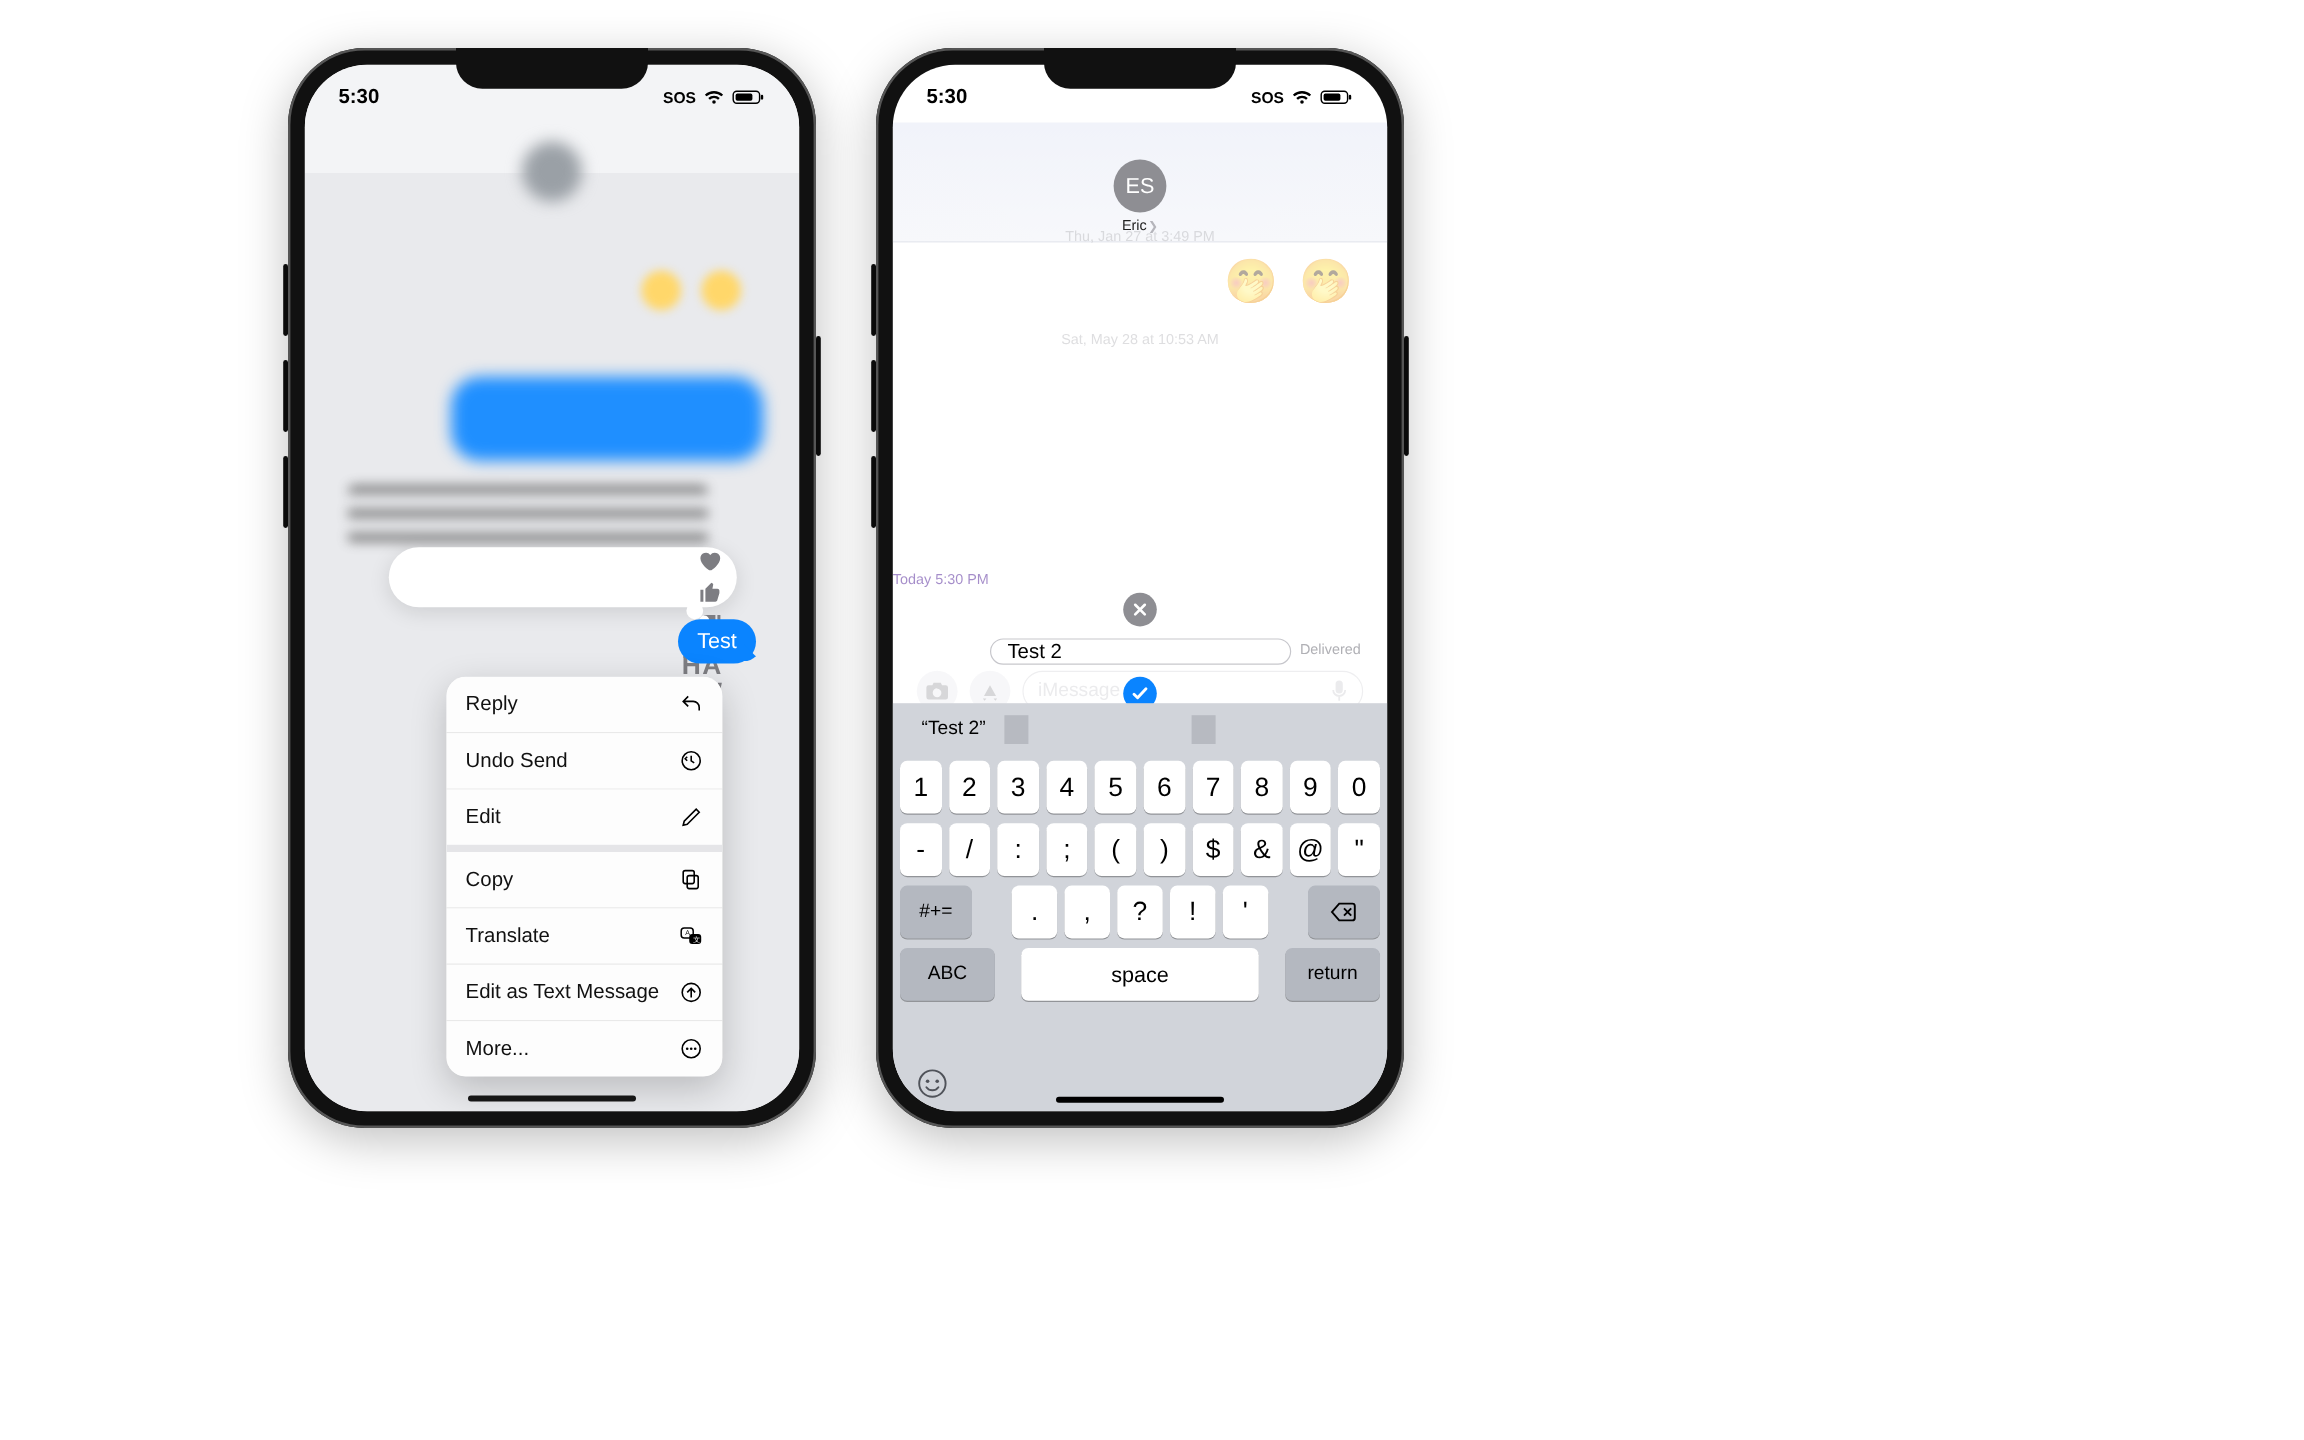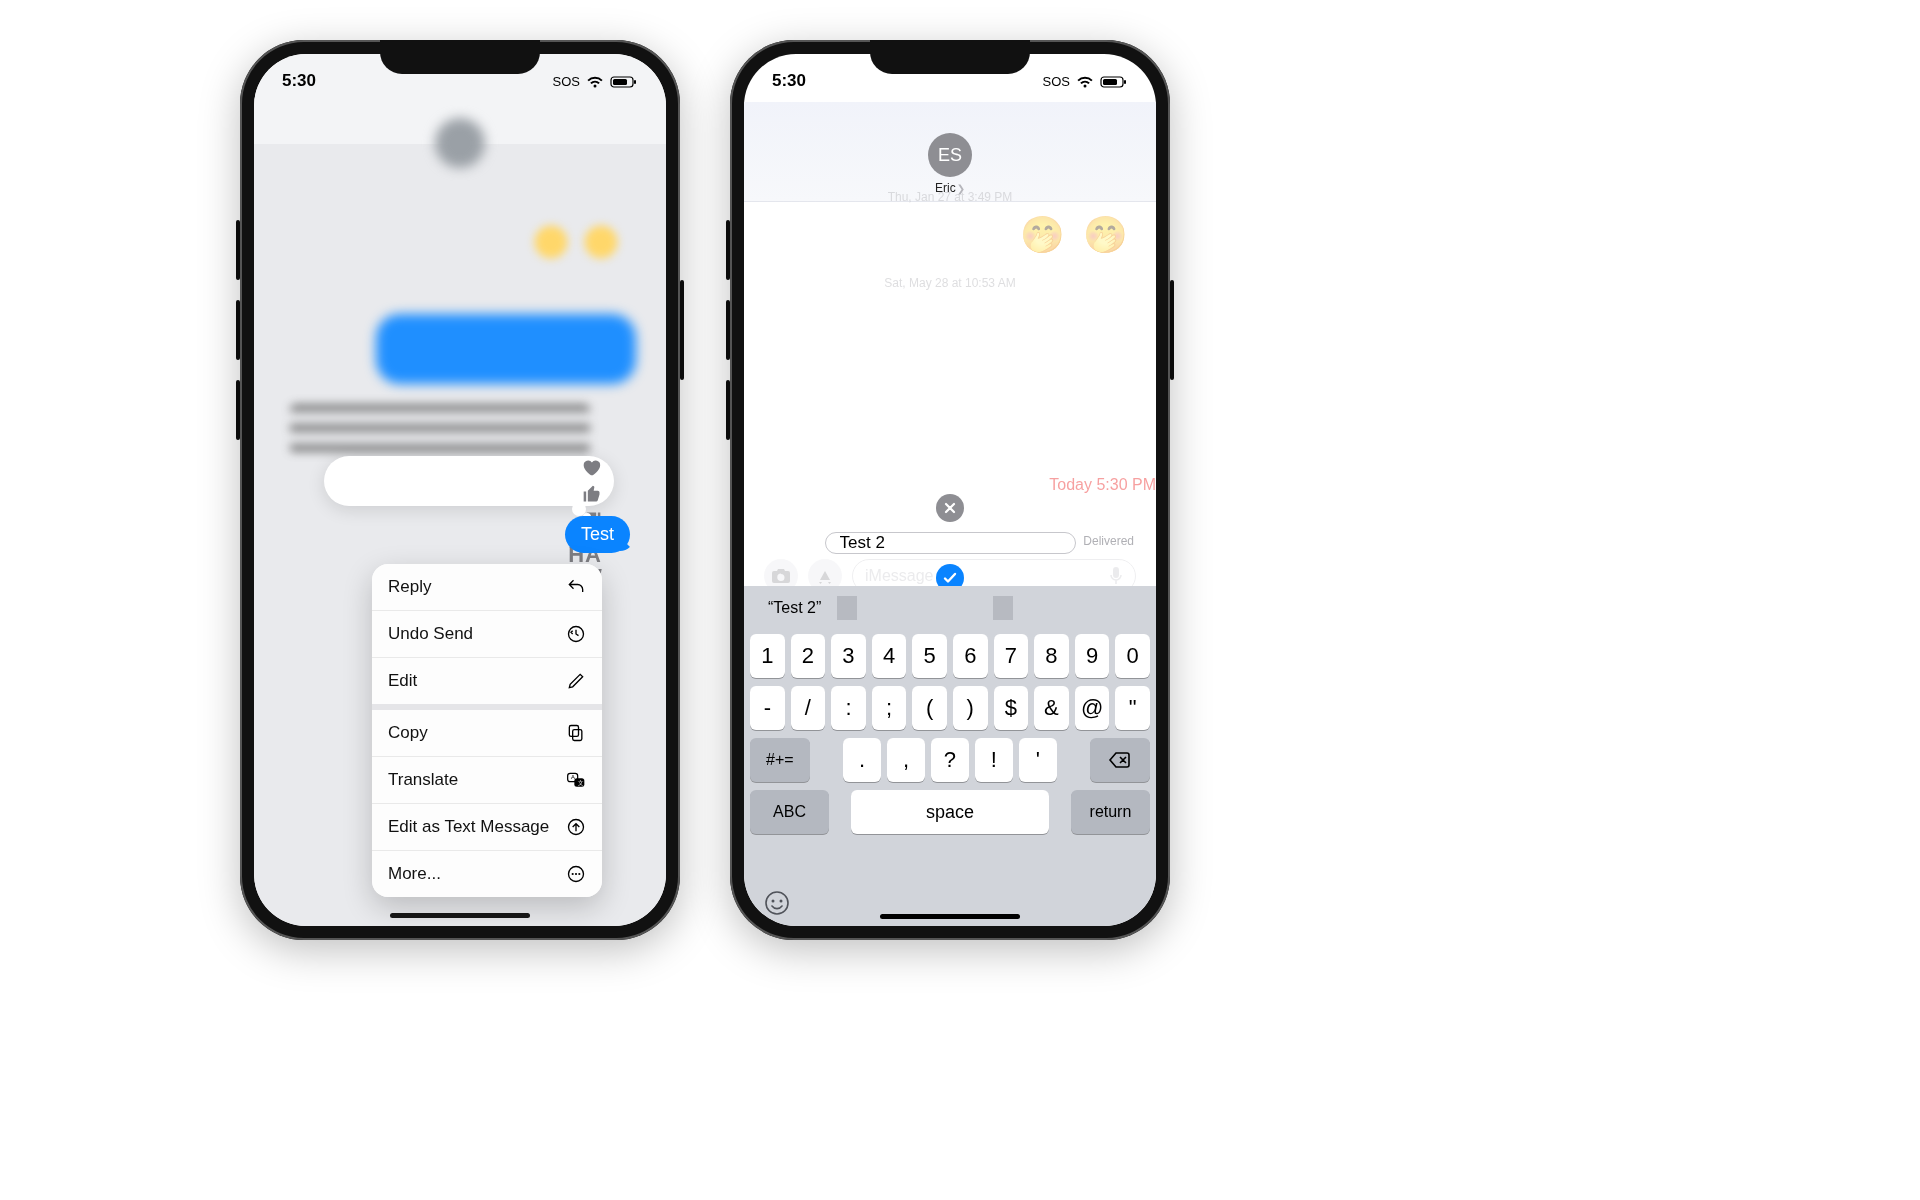--- a/index.html
+++ b/index.html
@@ -54,21 +54,21 @@
   }
   .status-bar {
     height:48px;
     display:flex;
     justify-content:space-between;
     align-items:center;
     padding: 6px 28px 0 28px;
     font-weight:700;
     font-size:17px;
   }
-  .status-right { display:flex; align-items:flex-end; gap:6px; font-size:13px; font-weight:400;}
+  .status-right { display:flex; align-items:center; gap:6px; font-size:13px; font-weight:700;}
   .wifi, .battery { display:inline-block; }
   .wifi svg, .battery svg { display:block; }
 
   
   .p1-bg {
     position:absolute; inset:0;
     background: linear-gradient(#f3f4f6 0 90px, #e9eaed 90px 100%);
     filter: blur(0px);
   }
   .blurred-avatar {
@@ -392,21 +392,21 @@
         <span>Eric</span><span class="chev">❯</span>
       </div>
     </div>
 
     <div class="p2-thread faded">
       <div class="ts" style="margin-top:-12px">Thu, Jan 27 at 3:49 PM</div>
       <div class="emoji-row">🤭 🤭</div>
       <div class="ts" style="margin-top:20px">Sat, May 28 at 10:53 AM</div>
     </div>
 
-    <div class="ts" style="position:absolute; top:418px; left:0; right:0; text-align:right; font-size:16px; color:#ef4444; opacity:.5">Today 5:30 PM</div>
+    <div class="ts" style="position:absolute; top:418px; left:0; right:0; text-align:left; font-size:12px; color:#4c1d95; opacity:.5">Today 5:30 PM</div>
 
     <div class="edit-row">
       <div class="cancel-x">
         <svg width="14" height="14" viewBox="0 0 14 14">
             <path stroke="#fff" stroke-width="2.2" stroke-linecap="round" d="M3 3l8 8M11 3l-8 8"></path>
           </svg>
       </div>
       <input class="edit-input" value="Test 2" style="">
       <div class="confirm">
         <svg width="16" height="16" viewBox="0 0 16 16">

